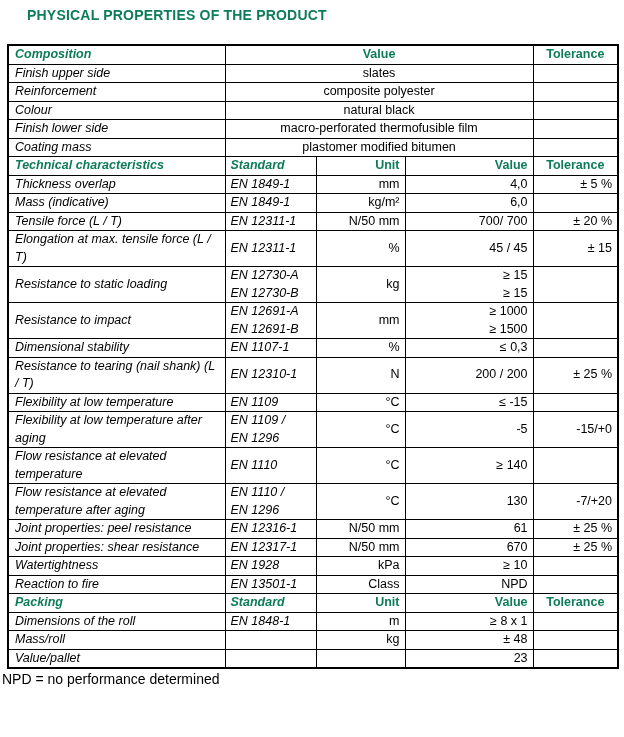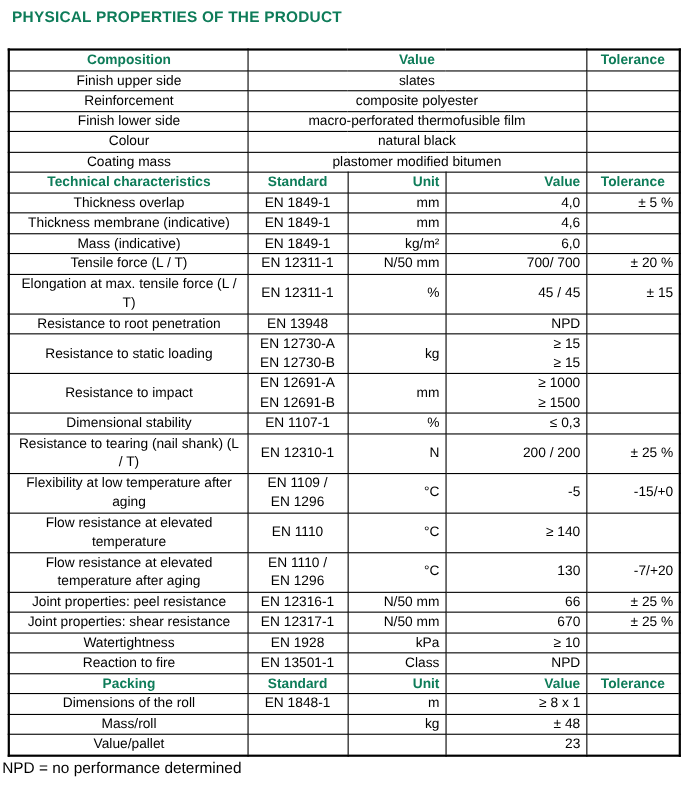--- a/index.html
+++ b/index.html
@@ -12,21 +12,21 @@
     height: 737px;
     font-family: "Liberation Sans", sans-serif;
     color: #000000;
     overflow: hidden;
   }
   .page { padding: 7px 6px 0 7px; }
   .title {
     font-size: 14px;
     font-weight: bold;
     color: var(--accent);
-    margin-left: 4px;
+    margin-left: 20px;
     letter-spacing: 0.2px;
     line-height: 17px;
   }
   table.props {
     border-collapse: collapse;
     table-layout: fixed;
     width: 610px;
     margin-top: 20px;
     border: 2px solid #000;
   }
@@ -38,21 +38,21 @@
   th, td {
     border: 1px solid #000;
     font-size: 12.5px;
     line-height: 17.5px;
     padding: 0 5px;
     vertical-align: middle;
     white-space: pre-line;
     overflow: hidden;
   }
   th { color: var(--accent); font-weight: bold; }
-  .al { text-align: center; }
+  .al { text-align: left; font-style: italic; }
   .ar { text-align: right; }
   .ac { text-align: center; }
   td.lbl, th.first { padding-left: 6px; }
   .footnote {
     font-size: 14px;
     line-height: 14px;
     margin-top: 3px;
     margin-left: -5px;
   }
 </style>
@@ -80,27 +80,27 @@
           <td class="al lbl">Finish upper side</td>
           <td class="ac" colspan="3">slates</td>
           <td class="ar"></td>
         </tr>
         <tr>
           <td class="al lbl">Reinforcement</td>
           <td class="ac" colspan="3">composite polyester</td>
           <td class="ar"></td>
         </tr>
         <tr>
+          <td class="al lbl">Colour</td>
+          <td class="ac" colspan="3">natural black</td>
+          <td class="ar"></td>
+        </tr>
+        <tr>
           <td class="al lbl">Finish lower side</td>
           <td class="ac" colspan="3">macro-perforated thermofusible film</td>
-          <td class="ar"></td>
-        </tr>
-        <tr>
-          <td class="al lbl">Colour</td>
-          <td class="ac" colspan="3">natural black</td>
           <td class="ar"></td>
         </tr>
         <tr>
           <td class="al lbl">Coating mass</td>
           <td class="ac" colspan="3">plastomer modified bitumen</td>
           <td class="ar"></td>
         </tr>
         <tr>
           <th class="al first">Technical characteristics</th>
           <th class="al">Standard</th>
@@ -109,53 +109,39 @@
           <th class="ac">Tolerance</th>
         </tr>
         <tr>
           <td class="al lbl">Thickness overlap</td>
           <td class="al">EN 1849-1</td>
           <td class="ar">mm</td>
           <td class="ar">4,0</td>
           <td class="ar">± 5 %</td>
         </tr>
         <tr>
-          <td class="al lbl">Thickness membrane (indicative)</td>
-          <td class="al">EN 1849-1</td>
-          <td class="ar">mm</td>
-          <td class="ar">4,6</td>
-          <td class="ar"></td>
-        </tr>
-        <tr>
           <td class="al lbl">Mass (indicative)</td>
           <td class="al">EN 1849-1</td>
           <td class="ar">kg/m²</td>
           <td class="ar">6,0</td>
           <td class="ar"></td>
         </tr>
         <tr>
           <td class="al lbl">Tensile force (L / T)</td>
           <td class="al">EN 12311-1</td>
           <td class="ar">N/50 mm</td>
           <td class="ar">700/ 700</td>
           <td class="ar">± 20 %</td>
         </tr>
         <tr>
           <td class="al lbl">Elongation at max. tensile force (L / T)</td>
           <td class="al">EN 12311-1</td>
           <td class="ar">%</td>
           <td class="ar">45 / 45</td>
           <td class="ar">± 15</td>
-        </tr>
-        <tr>
-          <td class="al lbl">Resistance to root penetration</td>
-          <td class="al">EN 13948</td>
-          <td class="ar"></td>
-          <td class="ar">NPD</td>
-          <td class="ar"></td>
         </tr>
         <tr>
           <td class="al lbl">Resistance to static loading</td>
           <td class="al">EN 12730-A
 EN 12730-B</td>
           <td class="ar">kg</td>
           <td class="ar">≥ 15
 ≥ 15</td>
           <td class="ar"></td>
         </tr>
@@ -176,20 +162,27 @@
           <td class="ar"></td>
         </tr>
         <tr>
           <td class="al lbl">Resistance to tearing (nail shank) (L / T)</td>
           <td class="al">EN 12310-1</td>
           <td class="ar">N</td>
           <td class="ar">200 / 200</td>
           <td class="ar">± 25 %</td>
         </tr>
         <tr>
+          <td class="al lbl">Flexibility at low temperature</td>
+          <td class="al">EN 1109</td>
+          <td class="ar">°C</td>
+          <td class="ar">≤ -15</td>
+          <td class="ar"></td>
+        </tr>
+        <tr>
           <td class="al lbl">Flexibility at low temperature after aging</td>
           <td class="al">EN 1109 /
 EN 1296</td>
           <td class="ar">°C</td>
           <td class="ar">-5</td>
           <td class="ar">-15/+0</td>
         </tr>
         <tr>
           <td class="al lbl">Flow resistance at elevated temperature</td>
           <td class="al">EN 1110</td>
@@ -202,21 +195,21 @@
           <td class="al">EN 1110 /
 EN 1296</td>
           <td class="ar">°C</td>
           <td class="ar">130</td>
           <td class="ar">-7/+20</td>
         </tr>
         <tr>
           <td class="al lbl">Joint properties: peel resistance</td>
           <td class="al">EN 12316-1</td>
           <td class="ar">N/50 mm</td>
-          <td class="ar">66</td>
+          <td class="ar">61</td>
           <td class="ar">± 25 %</td>
         </tr>
         <tr>
           <td class="al lbl">Joint properties: shear resistance</td>
           <td class="al">EN 12317-1</td>
           <td class="ar">N/50 mm</td>
           <td class="ar">670</td>
           <td class="ar">± 25 %</td>
         </tr>
         <tr>

